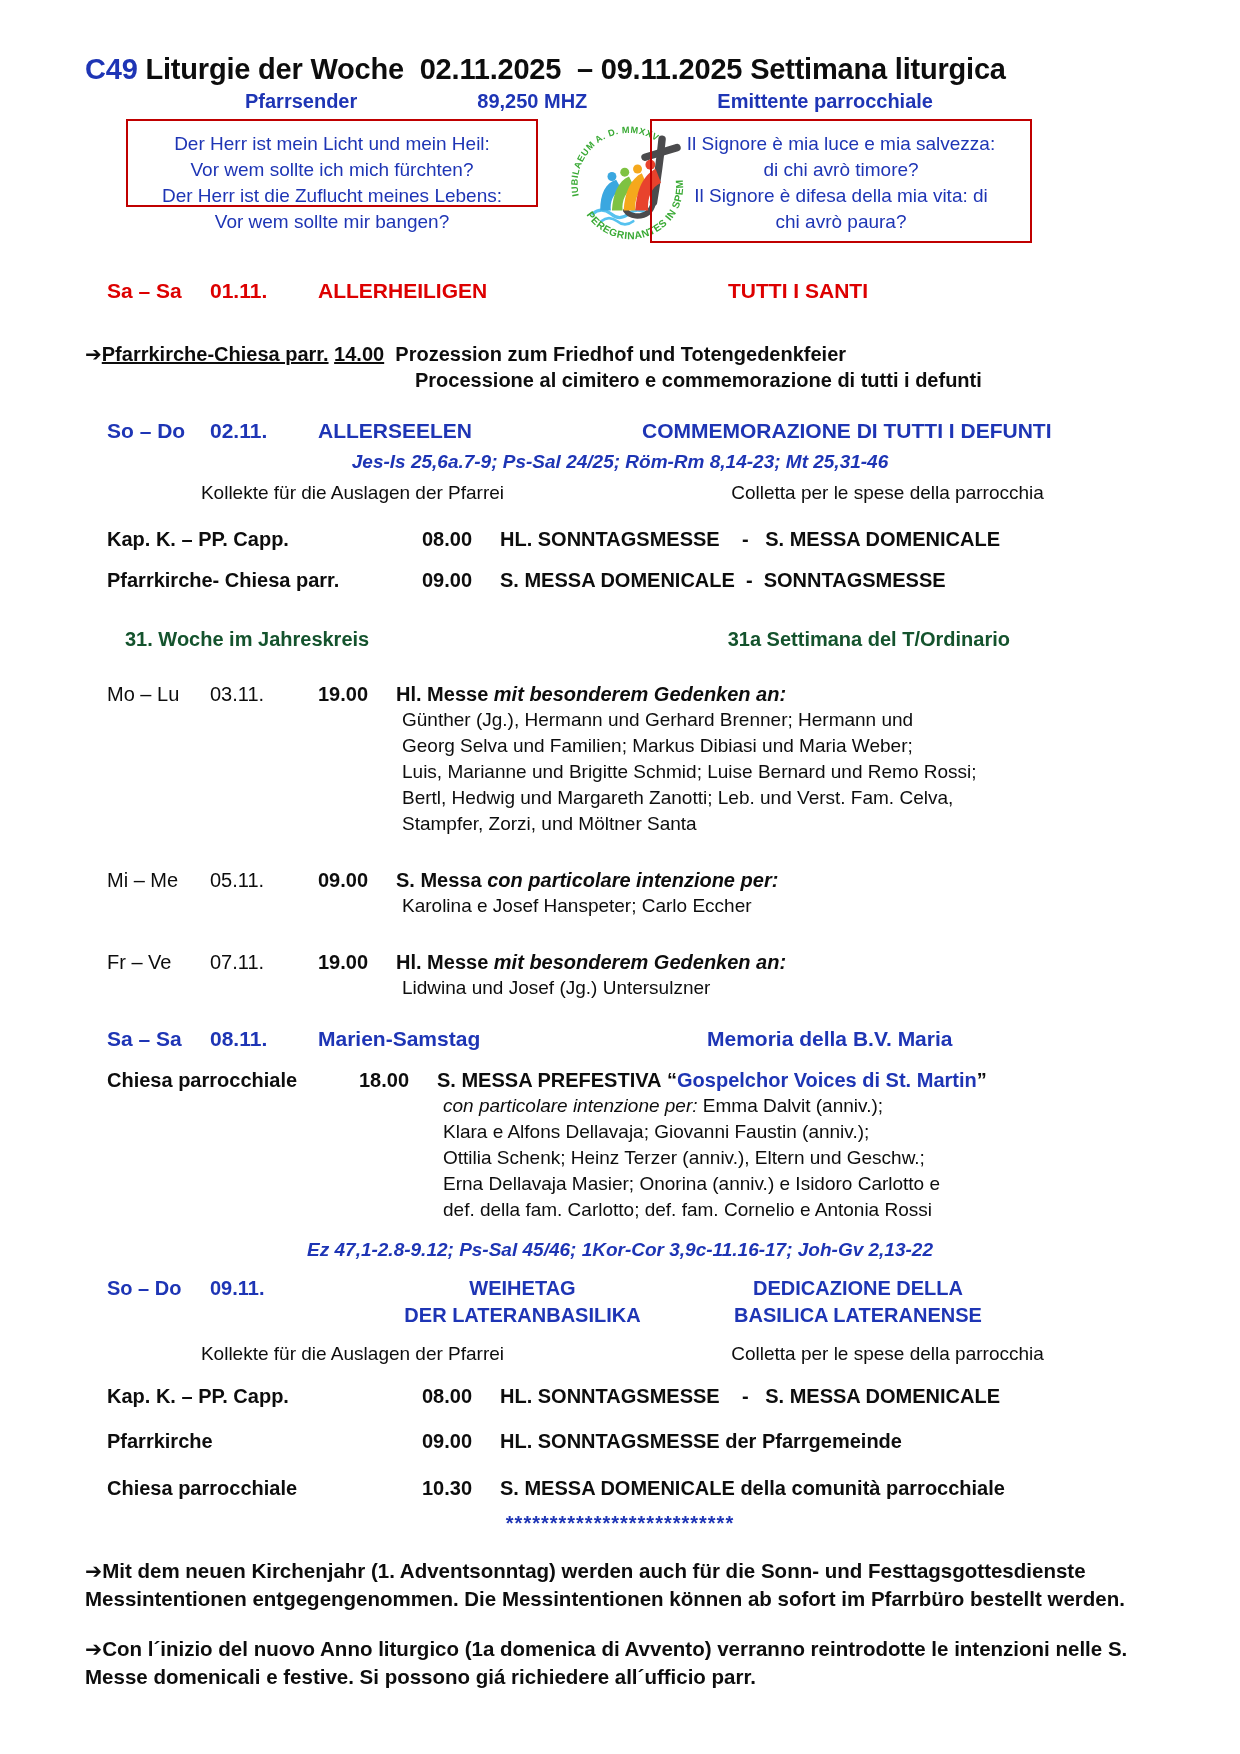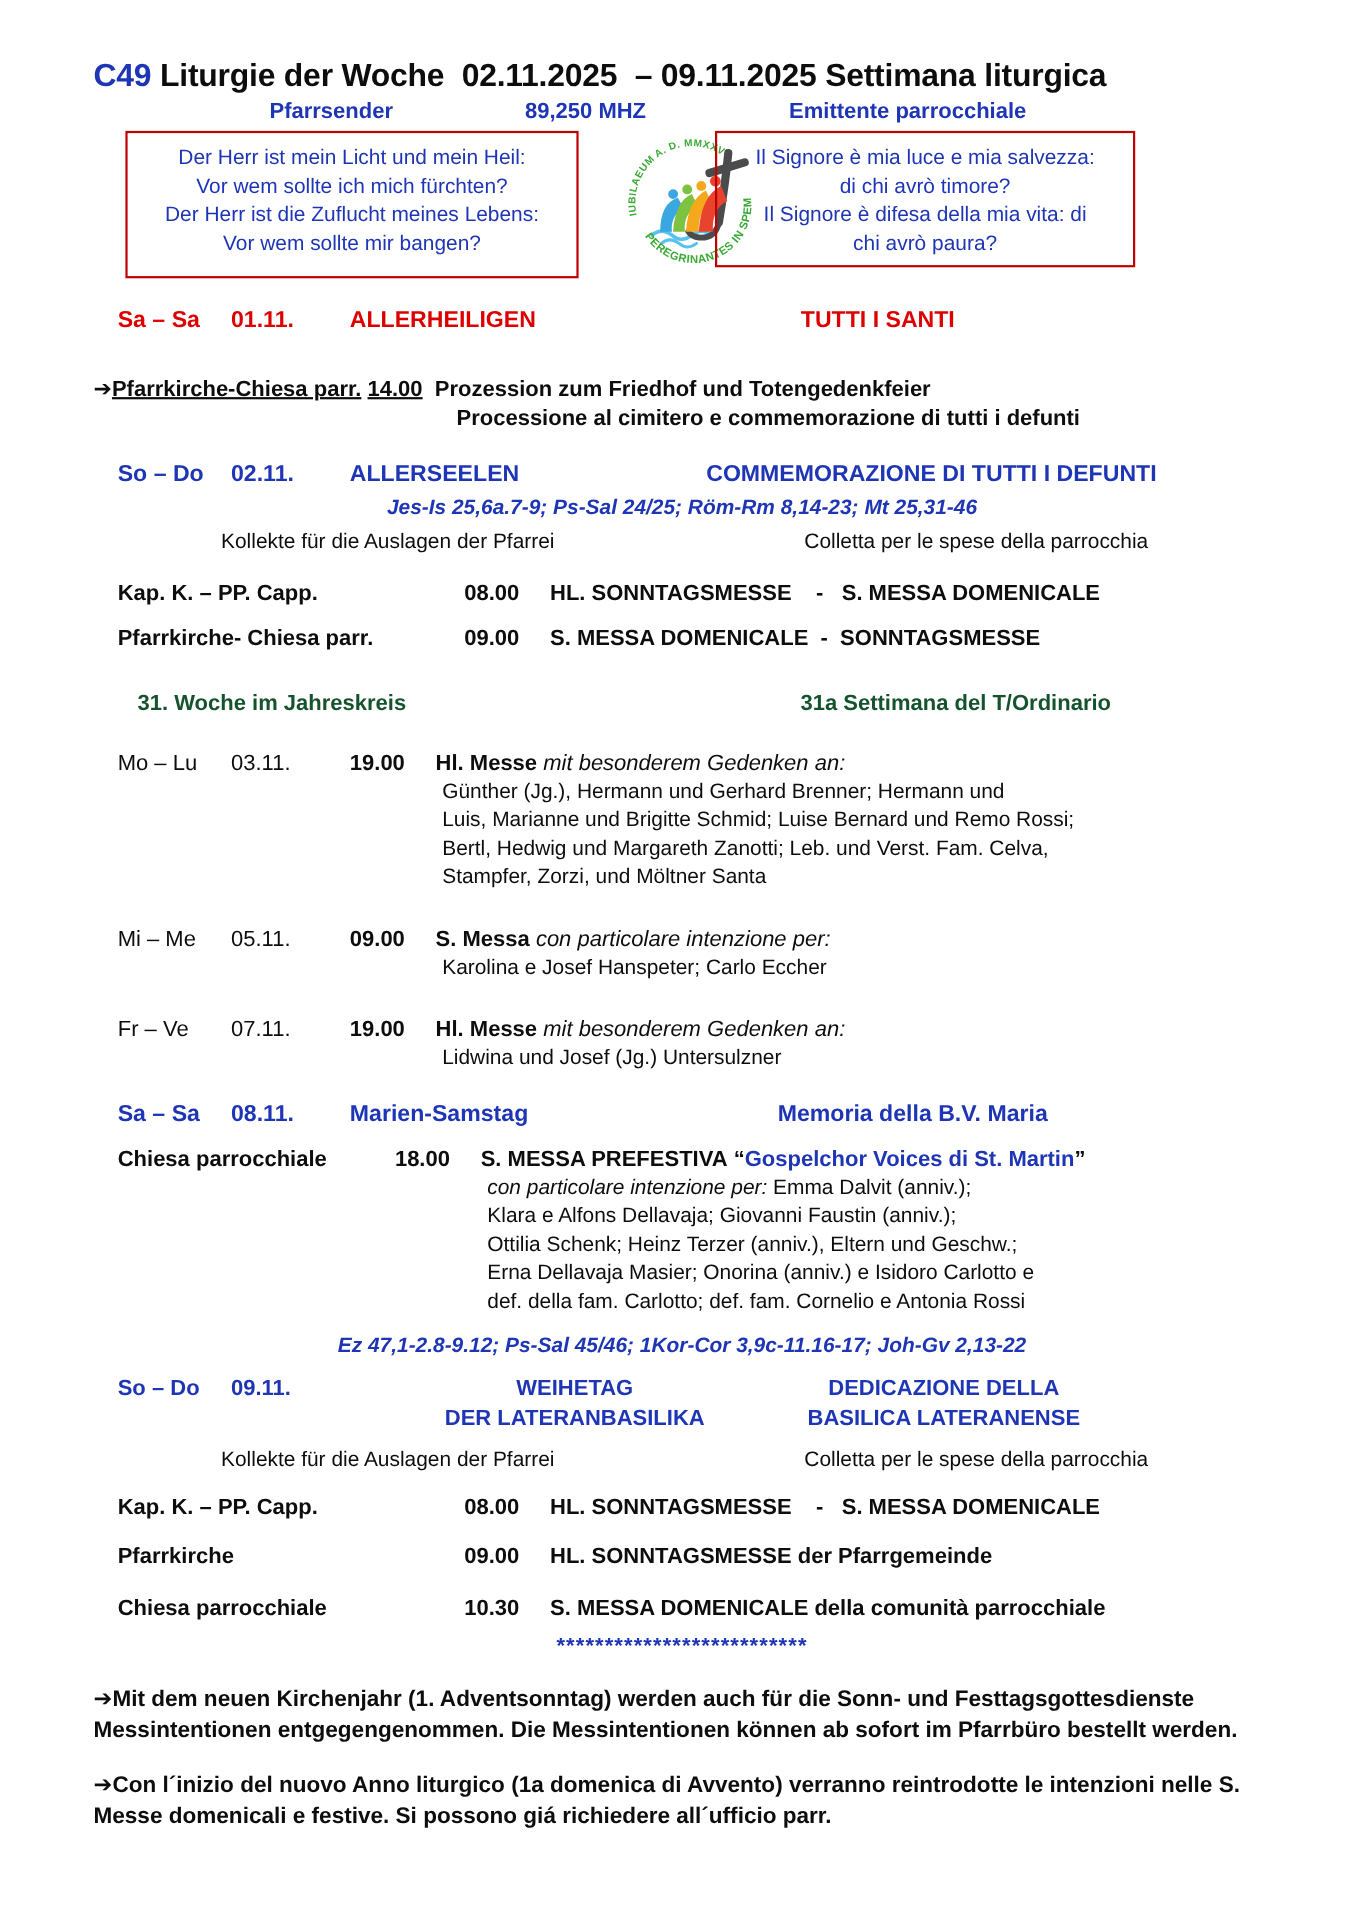--- a/index.html
+++ b/index.html
@@ -12,21 +12,21 @@
   .it{font-style:italic;}
 
   .title-line{font-size:29px;font-weight:bold;white-space:pre;letter-spacing:-0.2px;}
   .sub-line{display:flex;font-size:20px;font-weight:bold;margin-top:4px;}
   .sub-line .s1{margin-left:160px;}
   .sub-line .s2{margin-left:120px;}
   .sub-line .s3{margin-left:130px;}
 
   .boxes-row{position:relative;margin-top:6px;margin-left:25px;height:132px;}
   .psalm-box{position:absolute;top:0;border:2px solid #c00000;font-size:19px;line-height:26px;text-align:center;color:#1e35b5;padding:10px 4px;box-sizing:border-box;}
-  .box-de{left:4px;width:412px;height:134px;}
+  .box-de{left:16px;width:412px;height:88px;}
   .box-it{left:540px;width:382px;height:124px;}
   .logo-wrap{position:absolute;left:455px;top:2px;width:128px;height:128px;}
 
   .content{font-size:20px;}
   .row{display:flex;align-items:baseline;margin-left:22px;}
   .c-day{width:103px;flex:none;}
   .c-date{width:108px;flex:none;}
   .c-time{width:78px;flex:none;font-weight:bold;}
   .feast-row{font-weight:bold;font-size:21px;align-items:center;}
   .fe-de-1{width:410px;flex:none;}
@@ -43,21 +43,21 @@
   .collect-row span{width:50%;text-align:center;}
 
   .place-row{font-weight:bold;margin-top:18px;}
   .c-place{width:315px;flex:none;}
   .c-place2{width:252px;flex:none;}
 
   .week-row{display:flex;justify-content:space-between;font-weight:bold;color:#14532d;margin-top:36px;padding-left:40px;padding-right:145px;font-size:20px;}
 
   .mass-block{margin-top:30px;}
   .desc{flex:1;line-height:26px;}
-  .desc .head i{font-weight:normal;}
+  .desc .head i{font-weight:bold;}
   .names{font-weight:normal;font-size:19px;}
   .names>div{padding-left:6px;}
 
   .weihe-row{display:flex;font-weight:bold;color:#1e35b5;line-height:27px;}
   .w-de{width:409px;flex:none;text-align:center;}
   .w-it{width:262px;flex:none;text-align:center;}
 
   .stars{color:#1e35b5;font-weight:bold;text-align:center;font-size:20px;letter-spacing:1px;margin-top:12px;}
   .footnote{margin-top:22px;font-weight:bold;font-size:20.5px;line-height:28px;}
 </style>
@@ -171,20 +171,21 @@
     </div>
 
     <div class="row mass-block">
       <span class="c-day">Mo – Lu</span>
       <span class="c-date">03.11.</span>
       <span class="c-time">19.00</span>
       <div class="desc">
         <div class="head"><b>Hl. Messe</b> <i>mit besonderem Gedenken an:</i></div>
         <div class="names">
           <div>Günther (Jg.), Hermann und Gerhard Brenner; Hermann und</div>
+          <div>Georg Selva und Familien; Markus Dibiasi und Maria Weber;</div>
           <div>Luis, Marianne und Brigitte Schmid; Luise Bernard und Remo Rossi;</div>
           <div>Bertl, Hedwig und Margareth Zanotti; Leb. und Verst. Fam. Celva,</div>
           <div>Stampfer, Zorzi, und Möltner Santa</div>
         </div>
       </div>
     </div>
 
     <div class="row mass-block">
       <span class="c-day">Mi – Me</span>
       <span class="c-date">05.11.</span>

